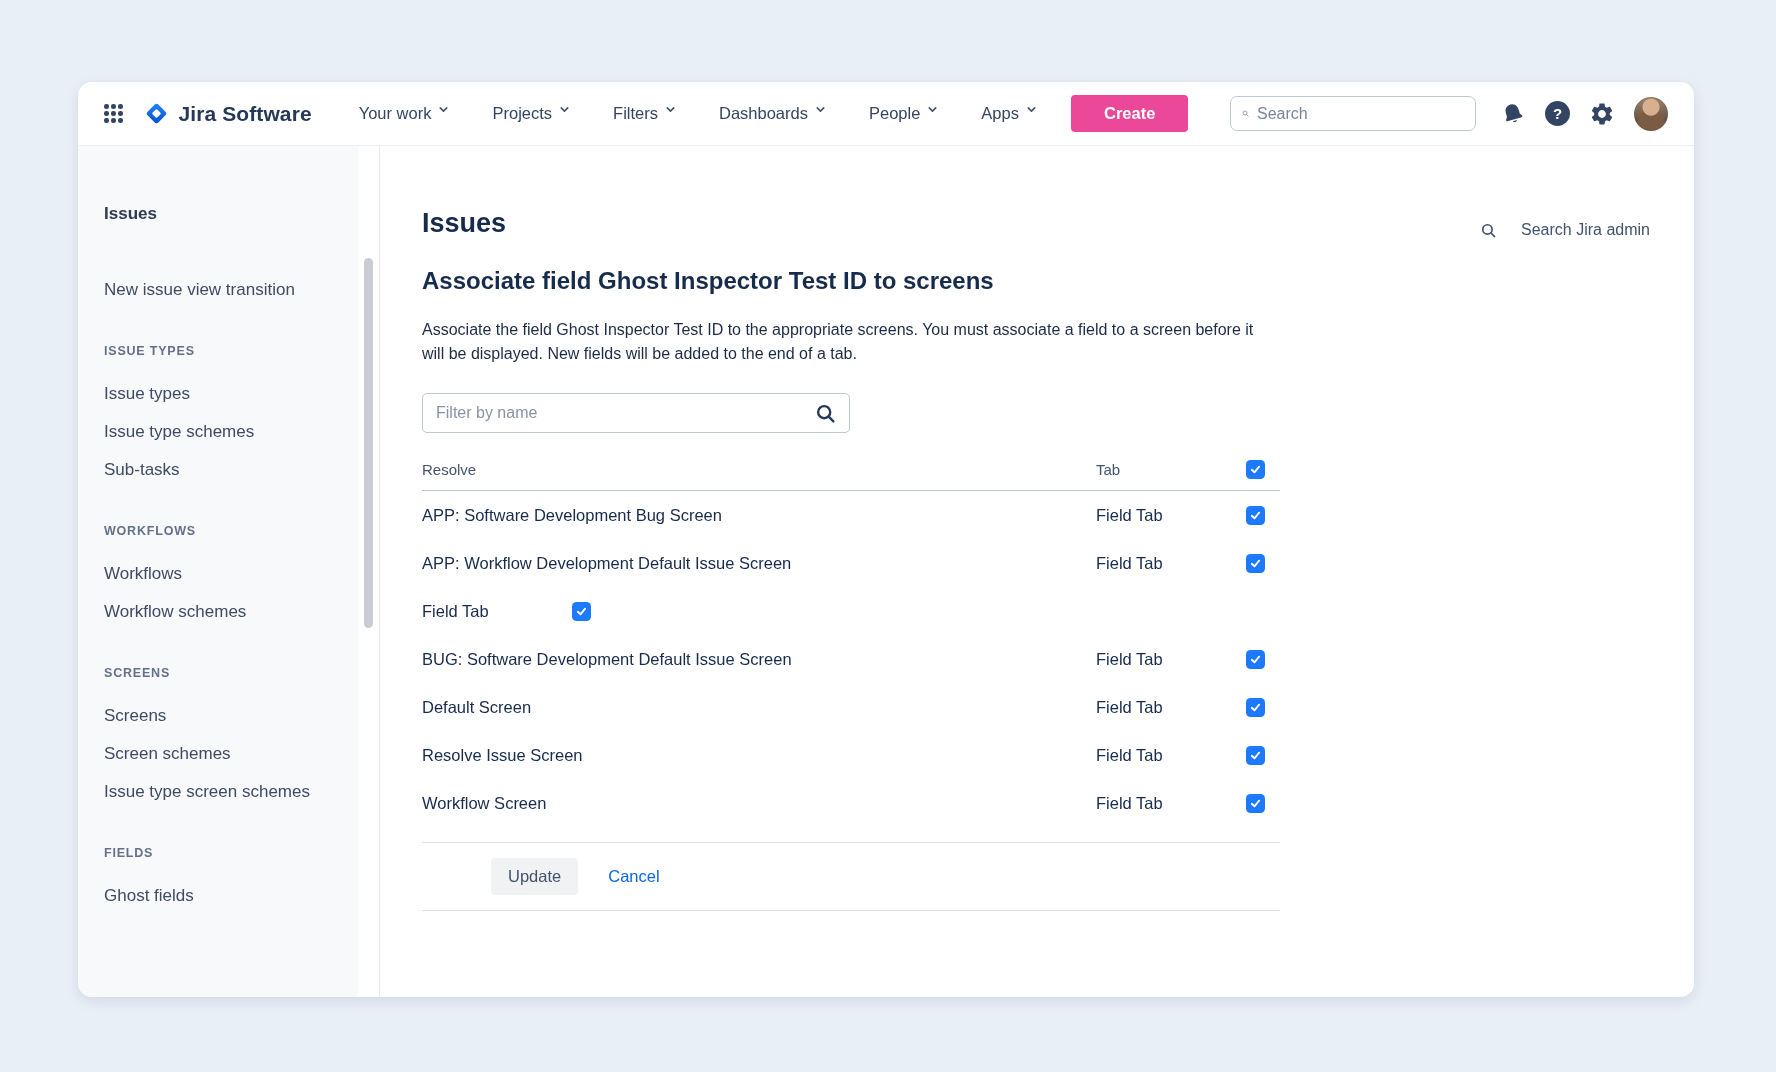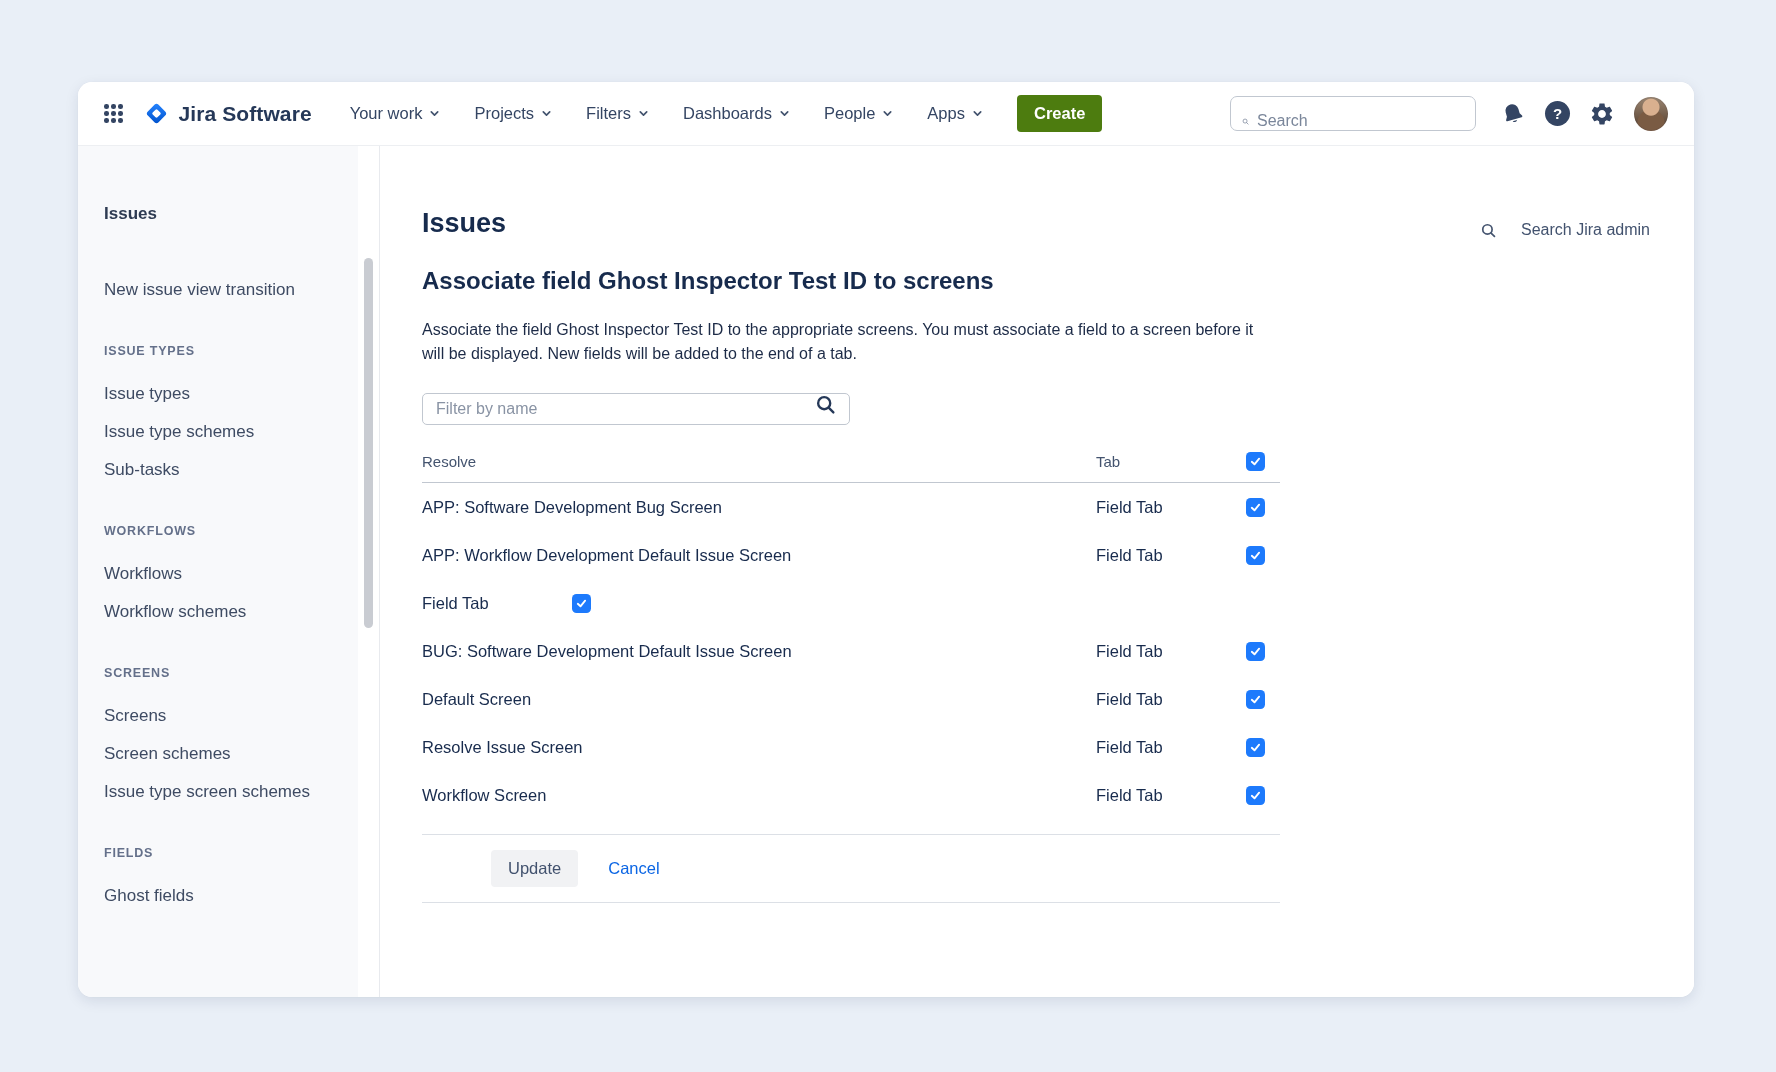--- a/index.html
+++ b/index.html
@@ -20,29 +20,29 @@
   
   .topbar {
     height:64px; flex:none; display:flex; align-items:center;
     padding:0 26px 0 26px; border-bottom:1px solid #EDEFF2; background:#fff;
   }
   .grid9 { display:grid; grid-template-columns:repeat(3,4.5px); grid-gap:2.5px; margin-right:20px; cursor:pointer; }
   .grid9 i { width:4.5px; height:4.5px; border-radius:50%; background:#344563; display:block; }
   .logo { display:flex; align-items:center; gap:9px; margin-right:38px; cursor:pointer; }
   .logo-text { font-size:21px; font-weight:700; color:#253858; letter-spacing:.1px; }
   .nav { display:flex; align-items:center; gap:34px; }
-  .nav-item { display:flex; align-items:center; gap:7px; font-size:16.5px; font-weight:500; color:#344563; cursor:pointer; }
+  .nav-item { display:flex; align-items:flex-start; gap:7px; font-size:16.5px; font-weight:500; color:#344563; cursor:pointer;margin-left:9px; }
   .chev { display:block; }
   .create-btn {
-    margin-left:34px; background:#4d7c0f; color:#fff; border:none; border-radius:4px;
-    font-family:inherit; font-size:16.5px; font-weight:700; padding:9px 17px; cursor:pointer;
+    margin-left:34px; background:#ec4899; color:#fff; border:none; border-radius:4px;
+    font-family:inherit; font-size:16.5px; font-weight:700; padding:9px 33px; cursor:pointer;
   }
   .top-search {
     margin-left:auto; width:246px; height:35px; border:1.6px solid #C1C7D0; border-radius:7px;
-    display:flex; align-items:flex-end; gap:8px; padding:0 11px; color:#7A869A; background:#fff;
+    display:flex; align-items:center; gap:8px; padding:0 11px; color:#7A869A; background:#fff;
   }
   .top-search input {
     border:none; outline:none; flex:1; font-family:inherit; font-size:16px; color:#172B4D; background:transparent;
   }
   .top-search input::placeholder { color:#7A869A; }
   .top-icons { display:flex; align-items:center; gap:19px; margin-left:24px; }
   .icon-btn { color:#344563; cursor:pointer; display:flex; align-items:center; justify-content:center; }
   .help-circle {
     width:25px; height:25px; border-radius:50%; background:#344563; color:#fff;
     display:flex; align-items:center; justify-content:center; font-size:15px; font-weight:700; cursor:pointer;
@@ -72,22 +72,22 @@
   
   .main { flex:1; position:relative; padding:0 44px 0 42px; background:#fff; overflow:hidden; }
   .admin-search {
     position:absolute; top:75px; right:44px; display:flex; align-items:center; gap:24px;
     color:#42526E; font-size:16px; cursor:pointer;
   }
   .page-title { margin-top:62px; font-size:27px; font-weight:700; color:#172B4D; }
   .section-title { margin-top:28px; font-size:24px; font-weight:700; color:#172B4D; }
   .desc { margin-top:23px; font-size:16px; line-height:24px; color:#1D2B47; width:835px; }
   .filter-box {
-    margin-top:27px; width:428px; height:32px; border:1.6px solid #C1C7D0; border-radius:5px;
-    display:flex; padding:0 13px; gap:8px; background:#fff;
+    margin-top:27px; width:428px; height:40px; border:1.6px solid #C1C7D0; border-radius:5px;
+    display:flex; align-items:center; padding:0 13px; gap:8px; background:#fff;
   }
   .filter-box input {
     border:none; outline:none; flex:1; font-family:inherit; font-size:16px; color:#172B4D; background:transparent;
   }
   .filter-box input::placeholder { color:#8993A4; }
   .filter-box .mag { color:#253858; }
   .table { margin-top:16px; width:858px; }
   .thead { display:flex; align-items:center; height:42px; font-size:15px; color:#44546F; border-bottom:1px solid #C1C7D0; }
   .trow { display:flex; align-items:center; height:48px; font-size:16.5px; color:#182B4D; }
   .c-screen { flex:1; }

